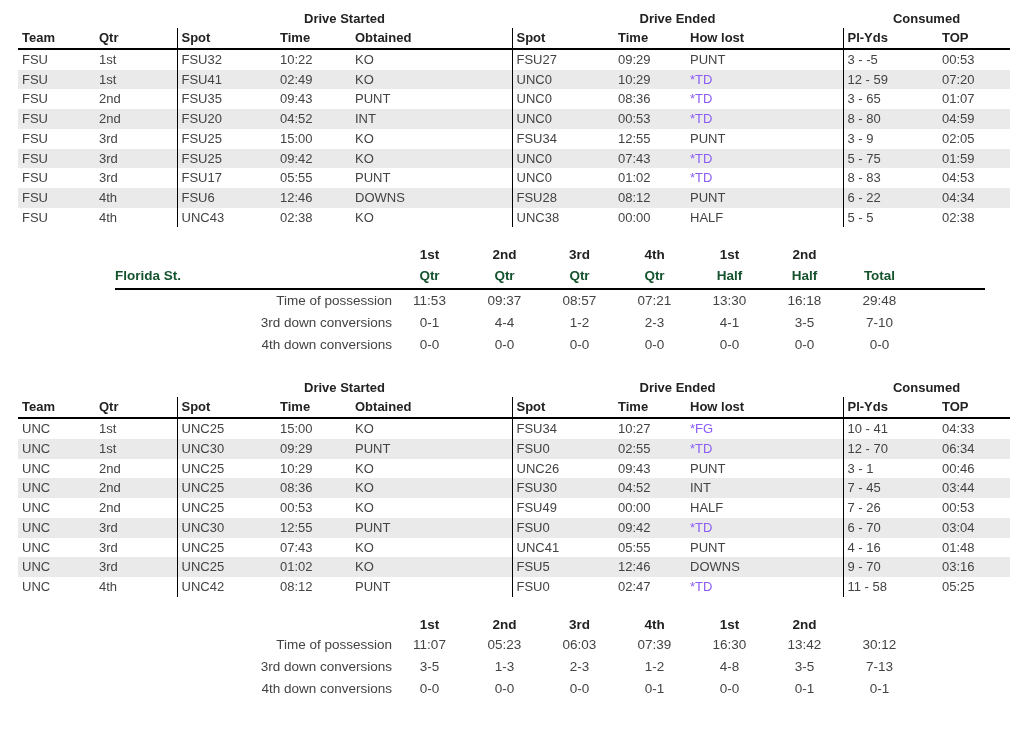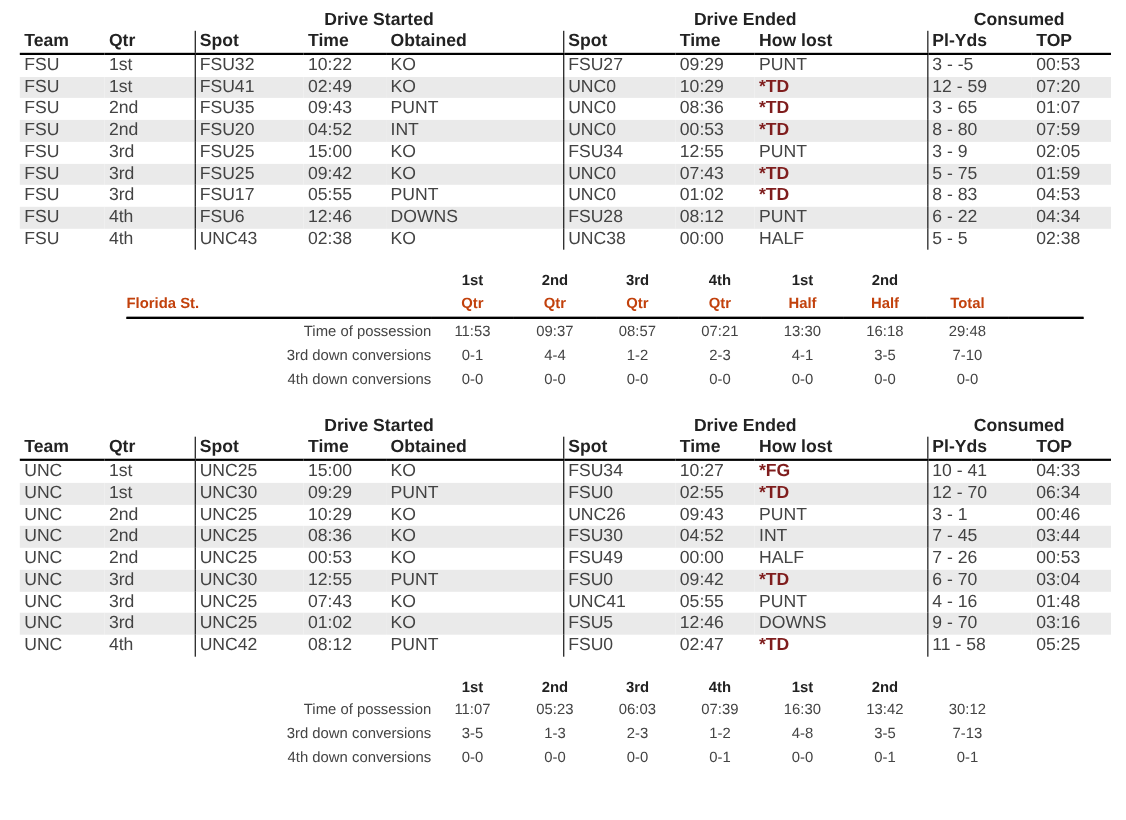--- a/index.html
+++ b/index.html
@@ -11,21 +11,21 @@
     color: #434343;
     padding-top: 10px;
     overflow: hidden;
   }
 
   
   table.drive-table {
     border-collapse: collapse;
     table-layout: fixed;
     margin-left: 18px;
-    font-size: 16px;
+    font-size: 13px;
     color: #434343;
   }
   table.drive-table td, table.drive-table th {
     padding: 0 0 0 4px;
     height: 19.7px;
     line-height: 19.7px;
     white-space: nowrap;
     text-align: left;
     font-weight: normal;
     vertical-align: middle;
@@ -42,41 +42,41 @@
   }
   tr.col-row th:nth-child(3),
   tr.col-row th:nth-child(6),
   tr.col-row th:nth-child(9),
   table.drive-table tbody td:nth-child(3),
   table.drive-table tbody td:nth-child(6),
   table.drive-table tbody td:nth-child(9) {
     border-left: 1px solid #000;
   }
   table.drive-table tbody tr.alt td { background: #eaeaea; }
-  table.drive-table td.scored { font-weight: bold; color: #7f1d1d; }
+  table.drive-table td.scored { font-weight: normal; color: #8b5cf6; }
 
   
   table.summary-table {
     border-collapse: collapse;
     table-layout: fixed;
     margin: 19px 0 0 115px;
     font-size: 13.5px;
     color: #434343;
   }
   table.summary-table td, table.summary-table th {
     padding: 0; white-space: nowrap; vertical-align: middle;
   }
   tr.sum-top td {
     height: 18px; line-height: 18px;
     font-weight: bold; color: #222; text-align: center;
   }
   tr.sum-bottom th, tr.sum-bottom td {
     height: 24px; line-height: 24px;
     border-bottom: 2px solid #000;
-    font-weight: bold; color: #c2410c; text-align: center;
+    font-weight: bold; color: #14532d; text-align: center;
   }
   tr.sum-bottom th.title { text-align: left; }
   table.summary-table tbody th.rlabel {
     font-weight: normal; text-align: right;
     height: 22px; line-height: 22px;
   }
   table.summary-table tbody td.val {
     text-align: center; height: 22px; line-height: 22px;
   }
 
@@ -158,21 +158,21 @@
       <tr class="alt">
         <td>FSU</td>
         <td>2nd</td>
         <td>FSU20</td>
         <td>04:52</td>
         <td>INT</td>
         <td>UNC0</td>
         <td>00:53</td>
         <td class="scored">*TD</td>
         <td>8 - 80</td>
-        <td>07:59</td>
+        <td>04:59</td>
       </tr>
       <tr>
         <td>FSU</td>
         <td>3rd</td>
         <td>FSU25</td>
         <td>15:00</td>
         <td>KO</td>
         <td>FSU34</td>
         <td>12:55</td>
         <td>PUNT</td>

